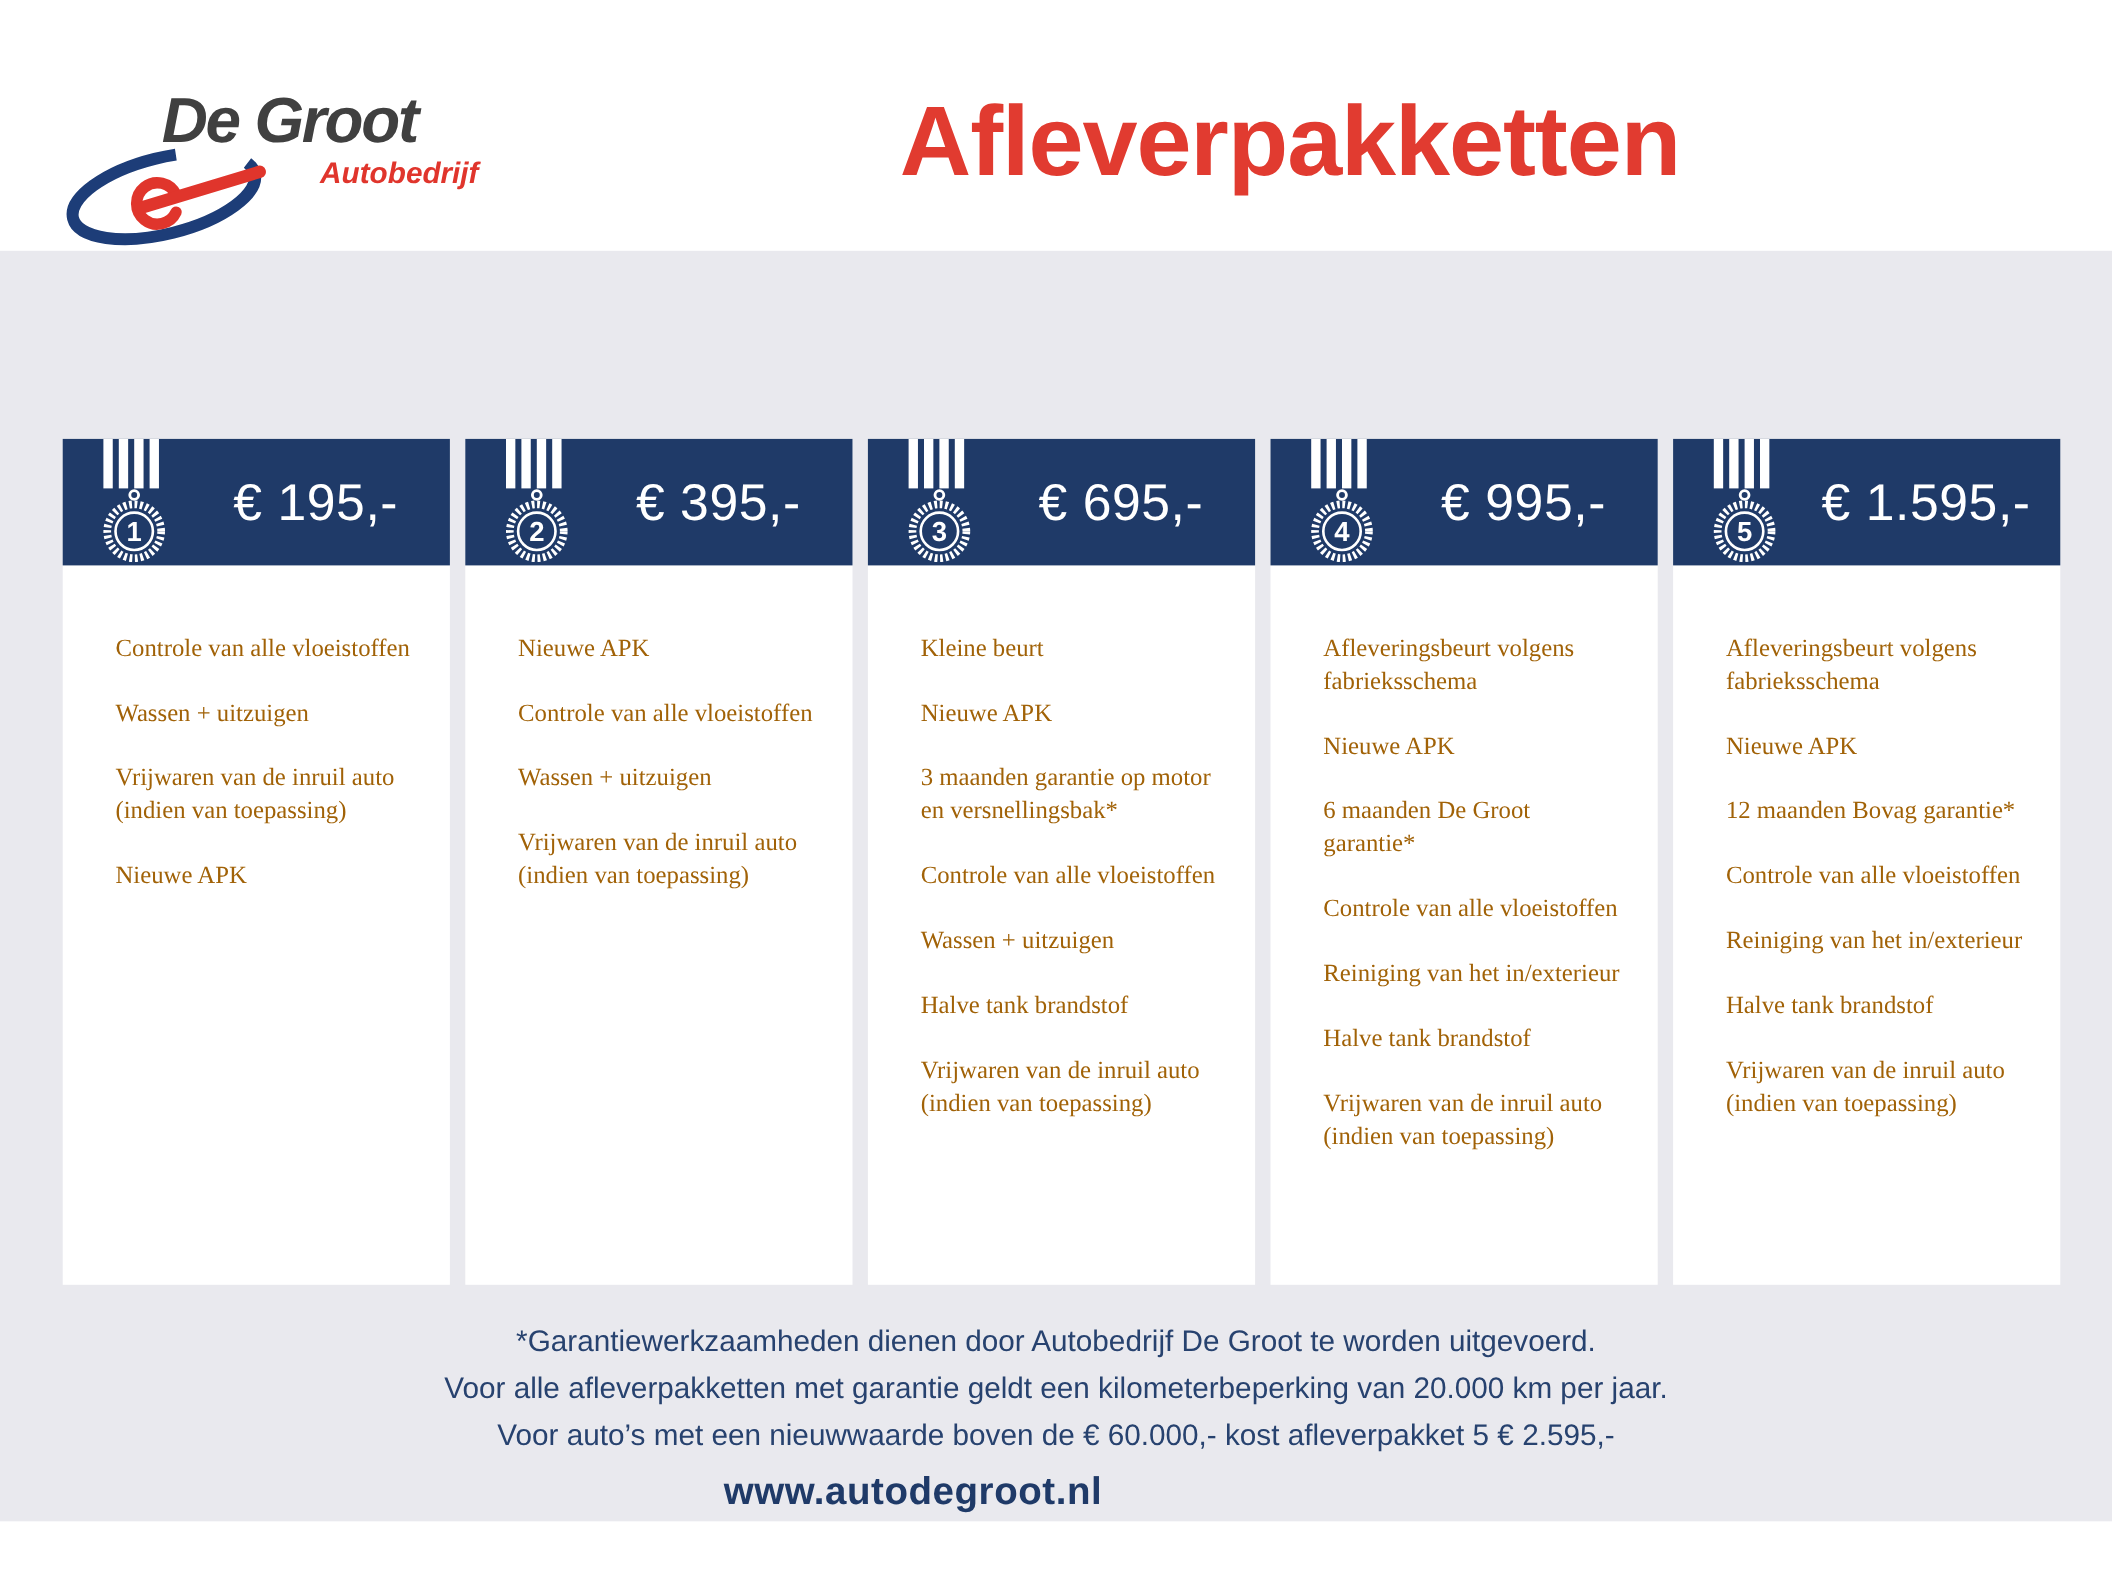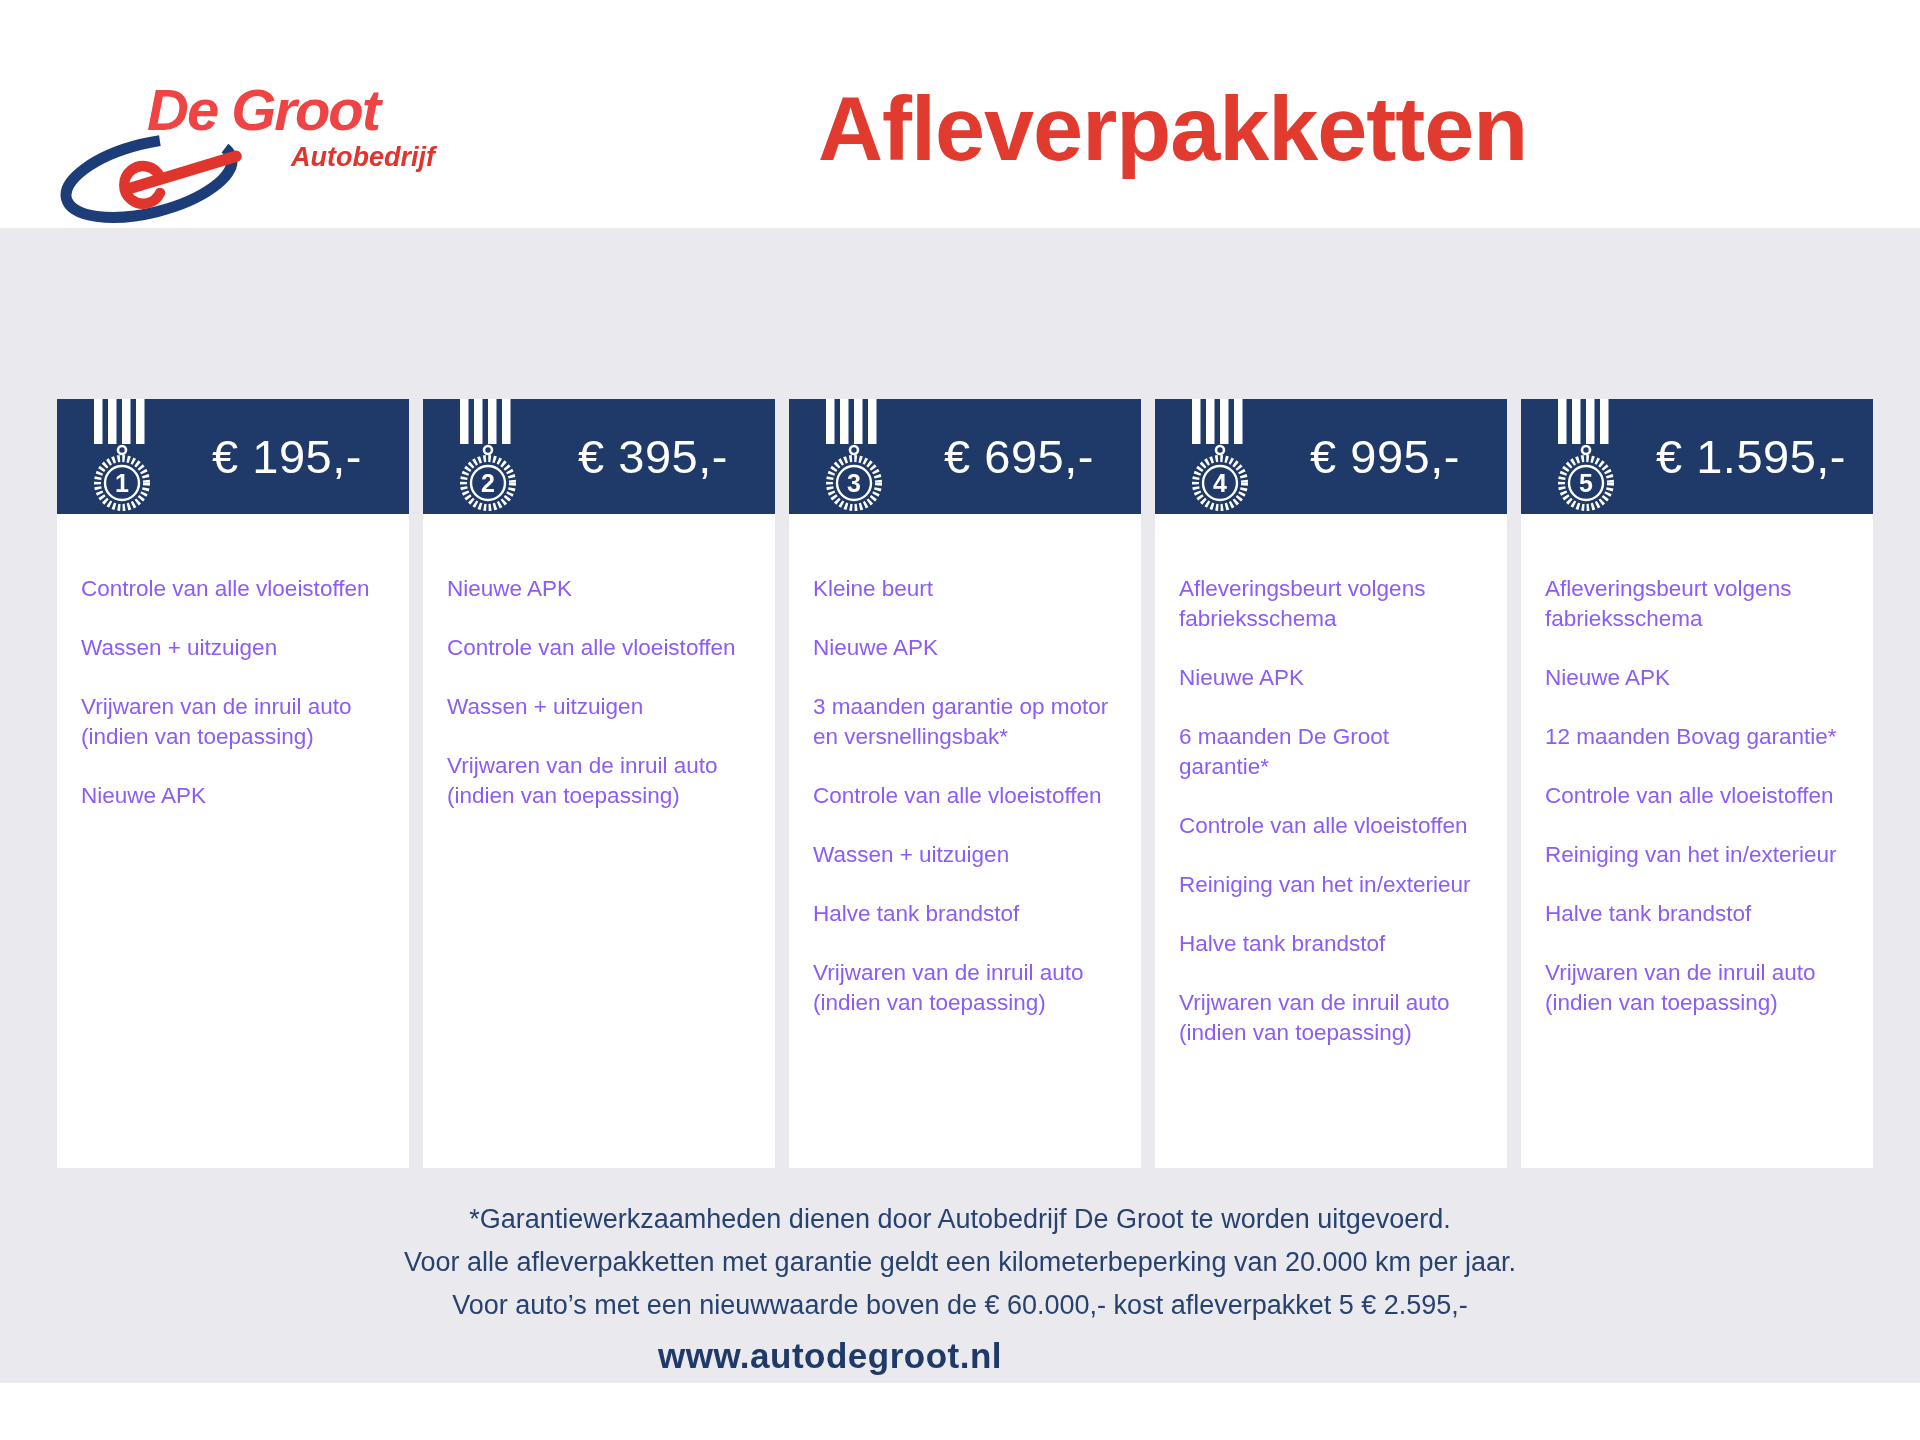--- a/index.html
+++ b/index.html
@@ -2,41 +2,41 @@
 <html><head>
 <meta charset="utf-8">
 <style>
   html,body{margin:0;padding:0;width:1920px;height:1440px;overflow:hidden;
     background:#ffffff;font-family:"Liberation Sans","DejaVu Sans",sans-serif;}
   .stage{position:relative;width:1920px;height:1440px;background:#ffffff;}
 
   
   .logo{position:absolute;left:55px;top:76px;width:400px;height:145px;}
   .logo-name{position:absolute;left:92px;top:0;font-size:58px;font-weight:700;
-    font-style:italic;color:#ef4444;letter-spacing:-2px;white-space:nowrap;}
+    font-style:italic;color:#404040;letter-spacing:-2px;white-space:nowrap;}
   .logo-sub{position:absolute;left:0;top:66px;width:380px;text-align:right;
     font-size:27px;font-weight:700;font-style:italic;color:#e0352c;}
   .logo-swoosh{position:absolute;left:0;top:56px;}
 
   .page-title{position:absolute;left:818px;top:78px;font-size:90px;font-weight:700;
     color:#e13b30;letter-spacing:-1px;white-space:nowrap;}
 
   
   .gray-panel{position:absolute;left:0;top:228px;width:1920px;height:1155px;
     background:#e9e9ee;}
 
   
   .cards{position:absolute;left:57px;top:399px;display:flex;gap:14px;}
   .card{width:352px;height:769px;background:#ffffff;display:flex;flex-direction:column;}
   .card-header{position:relative;height:115px;background:#1f3a68;flex:none;
     display:flex;align-items:center;}
   .medal{position:absolute;left:20px;top:0;}
   .price{flex:1;margin-left:108px;text-align:center;color:#ffffff;
     font-size:47px;font-weight:400;letter-spacing:0.5px;white-space:nowrap;}
-  .card-body{padding:60px 30px 0 24px;color:#8b5cf6;}
+  .card-body{padding:60px 30px 0 48px;color:#a16207;font-family:Liberation Serif, serif;}
   .feature{margin:0 0 29px 0;font-size:22.5px;line-height:30px;white-space:pre-line;}
 
   
   .footnotes{position:absolute;left:0;top:1198px;width:1920px;text-align:center;
     color:#27426f;font-size:27px;font-weight:400;line-height:43px;}
   .footnotes p{margin:0;}
   .website{position:absolute;left:0;top:1336px;width:1660px;text-align:center;
     color:#1f3a68;font-size:35px;font-weight:700;letter-spacing:0.5px;}
 </style>
 </head>

